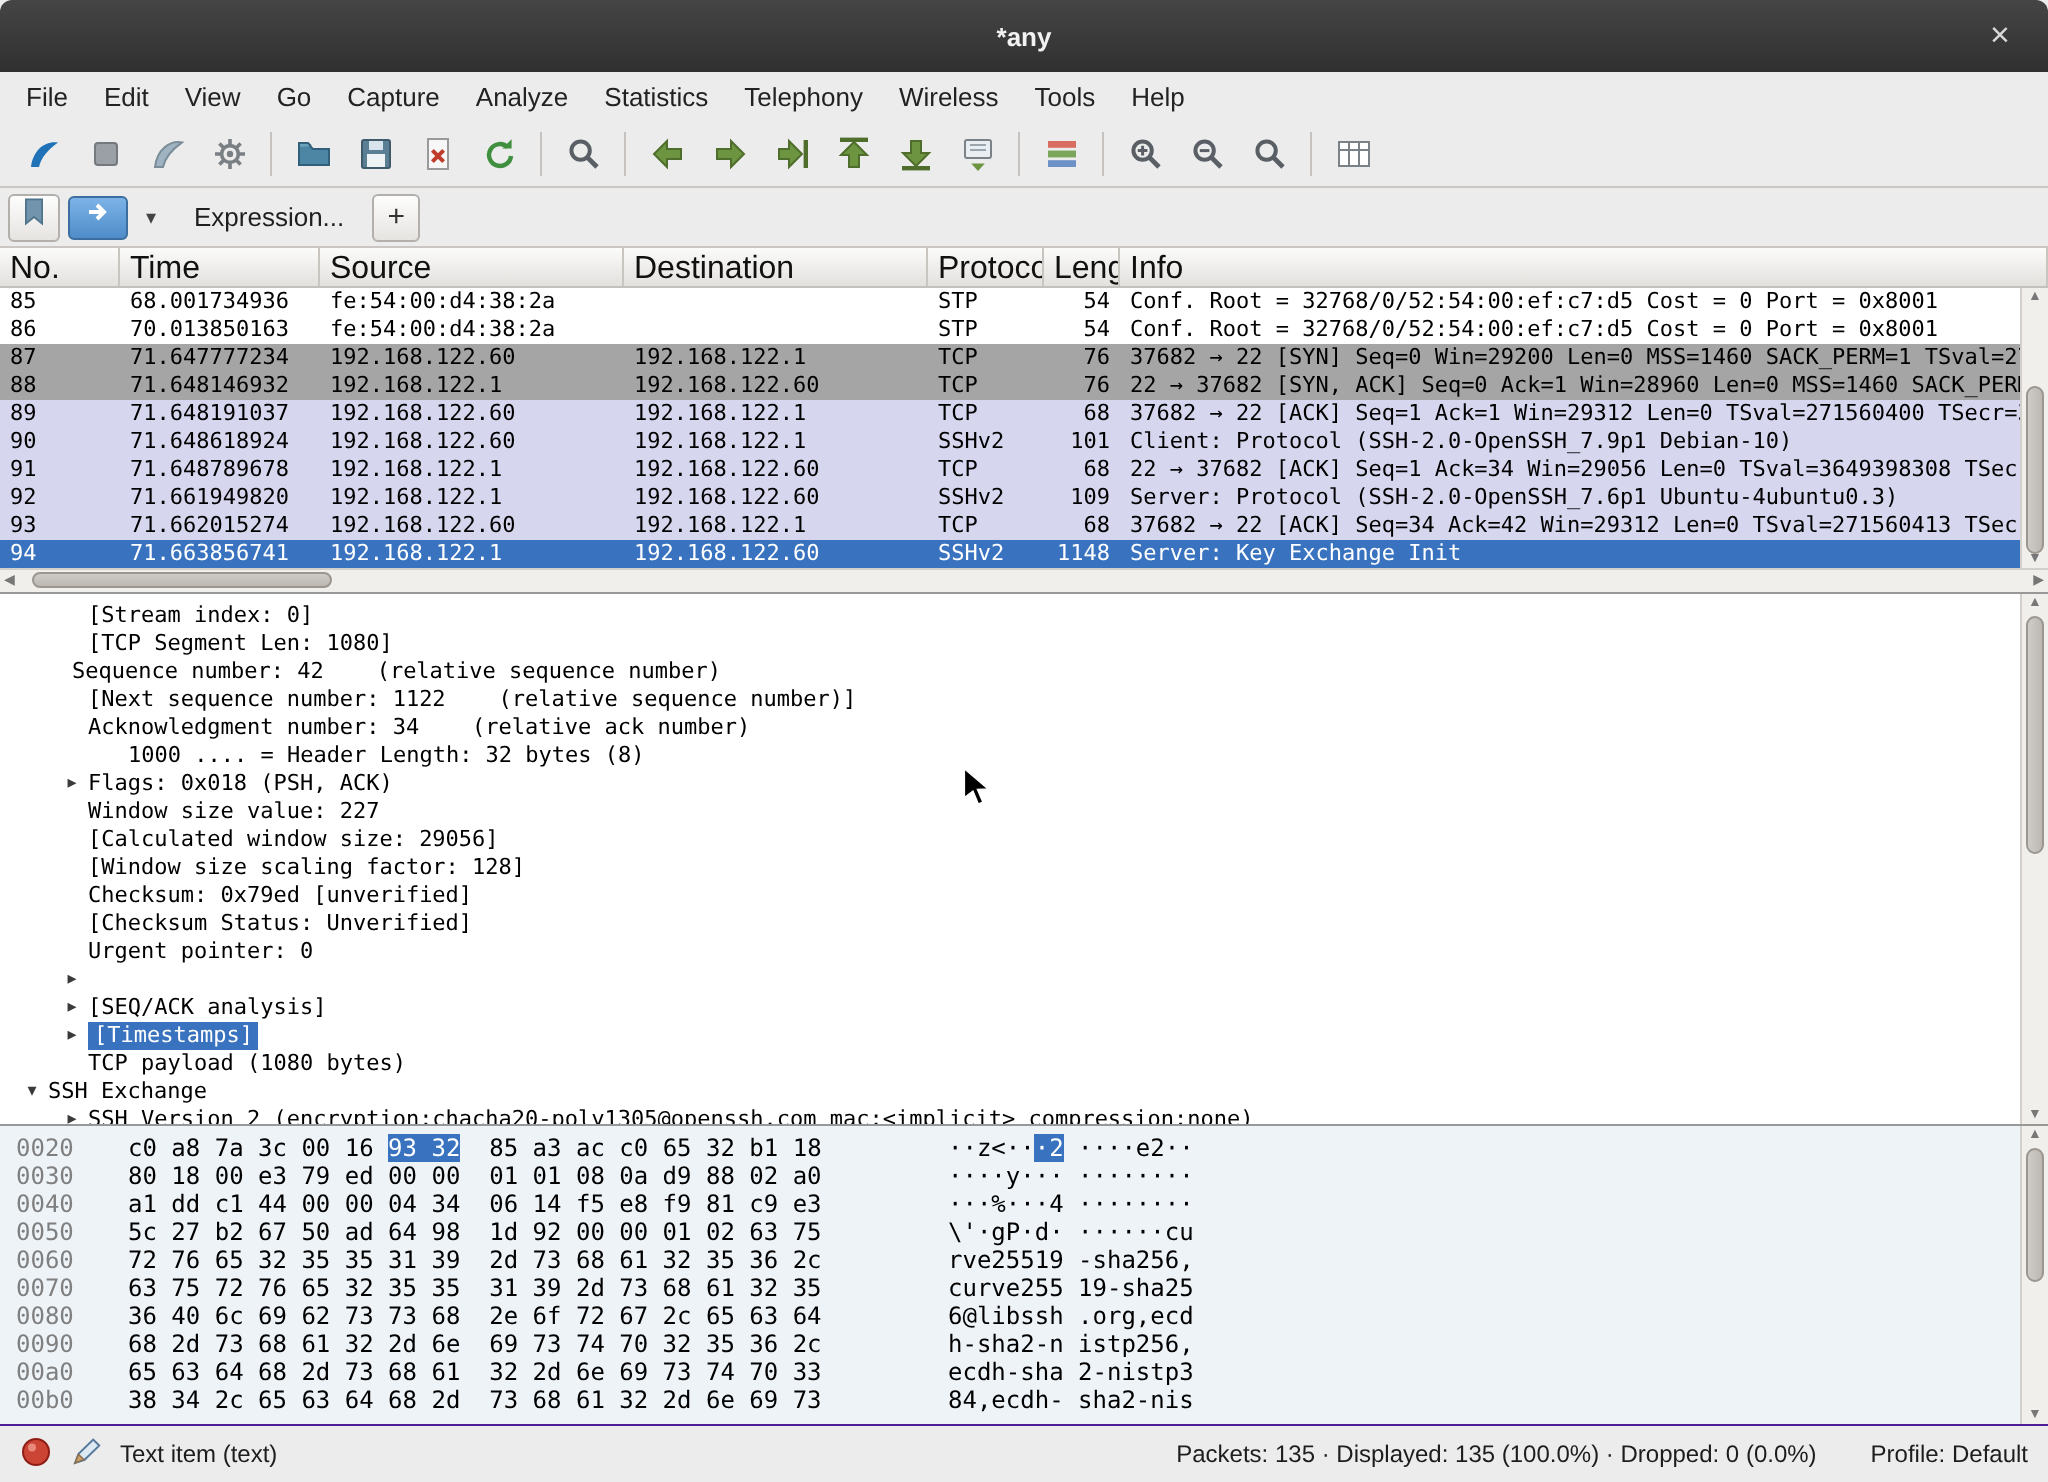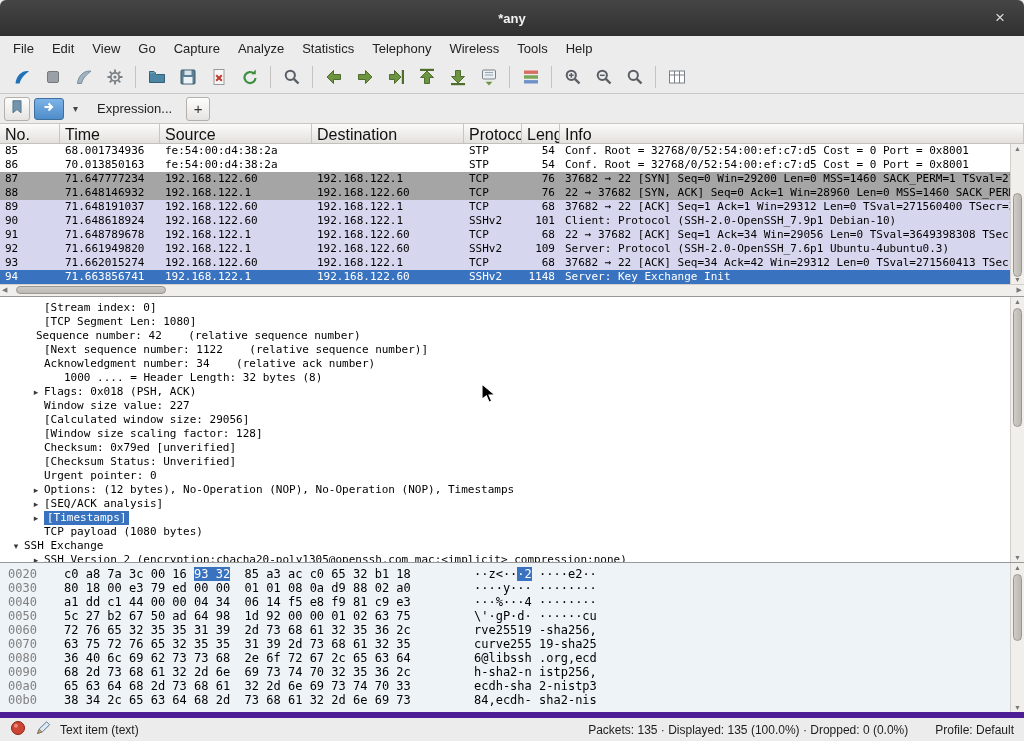--- a/index.html
+++ b/index.html
@@ -70,21 +70,21 @@
   .hexpane { height:150px; flex:0 0 150px; background:#eef3f8; border-top:1px solid #989898; position:relative; overflow:hidden; }
   .h-rows { position:absolute; left:8px; right:14px; top:4px; font:12px "DejaVu Sans Mono", monospace; }
   .h-row { height:14px; line-height:14px; white-space:pre; }
   .h-off { display:inline-block; width:56px; color:#7f7f7f; }
   .h-hex { display:inline-block; width:372px; }
   .h-ascii { display:inline-block; margin-left:38px; }
   .hl { background:var(--sel); color:#fff; }
   .hexpane .vscroll { top:0; bottom:0; right:0; }
 
   
-  .statusbar { height:29px; flex:0 0 29px; background:#ececec; border-top:6px solid #4c1d95; display:flex; align-items:center; padding:0 10px; font-size:12px; color:#1d1d1d; gap:9px; }
+  .statusbar { height:29px; flex:0 0 29px; background:#ececec; border-top:1px solid #4c1d95; display:flex; align-items:center; padding:0 10px; font-size:12px; color:#1d1d1d; gap:9px; }
   .status-spacer { flex:1; }
   .status-right { padding-left:18px; }
 
   .cursor { position:absolute; left:481px; top:383px; pointer-events:none; }
 </style>
 </head>
 <body>
 
 <div class="window">
 
@@ -413,21 +413,21 @@
         <div class="d-line" style="padding-left: 28px;"><span class="d-exp"></span><span class="d-text">[Next sequence number: 1122    (relative sequence number)]</span></div>
         <div class="d-line" style="padding-left: 28px;"><span class="d-exp"></span><span class="d-text">Acknowledgment number: 34    (relative ack number)</span></div>
         <div class="d-line" style="padding-left: 28px; gap: 20px;"><span class="d-exp"></span><span class="d-text">1000 .... = Header Length: 32 bytes (8)</span></div>
         <div class="d-line" style="padding-left: 28px;"><span class="d-exp">▸</span><span class="d-text">Flags: 0x018 (PSH, ACK)</span></div>
         <div class="d-line" style="padding-left: 28px;"><span class="d-exp"></span><span class="d-text">Window size value: 227</span></div>
         <div class="d-line" style="padding-left: 28px;"><span class="d-exp"></span><span class="d-text">[Calculated window size: 29056]</span></div>
         <div class="d-line" style="padding-left: 28px;"><span class="d-exp"></span><span class="d-text">[Window size scaling factor: 128]</span></div>
         <div class="d-line" style="padding-left: 28px;"><span class="d-exp"></span><span class="d-text">Checksum: 0x79ed [unverified]</span></div>
         <div class="d-line" style="padding-left: 28px;"><span class="d-exp"></span><span class="d-text">[Checksum Status: Unverified]</span></div>
         <div class="d-line" style="padding-left: 28px;"><span class="d-exp"></span><span class="d-text">Urgent pointer: 0</span></div>
-        <div class="d-line" style="padding-left: 28px;"><span class="d-exp">▸</span><span class="d-text">Options: (12 bytes), No-Operation (NOP), No-Operation (NOP), Timestamps</span></div>
+        <div class="d-line" style="padding-left: 28px;"><span class="d-exp">▸</span></div>
         <div class="d-line" style="padding-left: 28px;"><span class="d-exp">▸</span><span class="d-text">[SEQ/ACK analysis]</span></div>
         <div class="d-line" style="padding-left: 28px;"><span class="d-exp">▸</span><span class="d-text selected">[Timestamps]</span></div>
         <div class="d-line" style="padding-left: 28px;"><span class="d-exp"></span><span class="d-text">TCP payload (1080 bytes)</span></div>
         <div class="d-line" style="padding-left: 8px;"><span class="d-exp">▾</span><span class="d-text">SSH Exchange</span></div>
         <div class="d-line" style="padding-left: 28px;"><span class="d-exp">▸</span><span class="d-text">SSH Version 2 (encryption:chacha20-poly1305@openssh.com mac:&lt;implicit&gt; compression:none)</span></div>
       </div>
     <div class="vscroll">
       <div class="vthumb" style="top:11px;height:45%;"></div>
     </div>
   </div>

